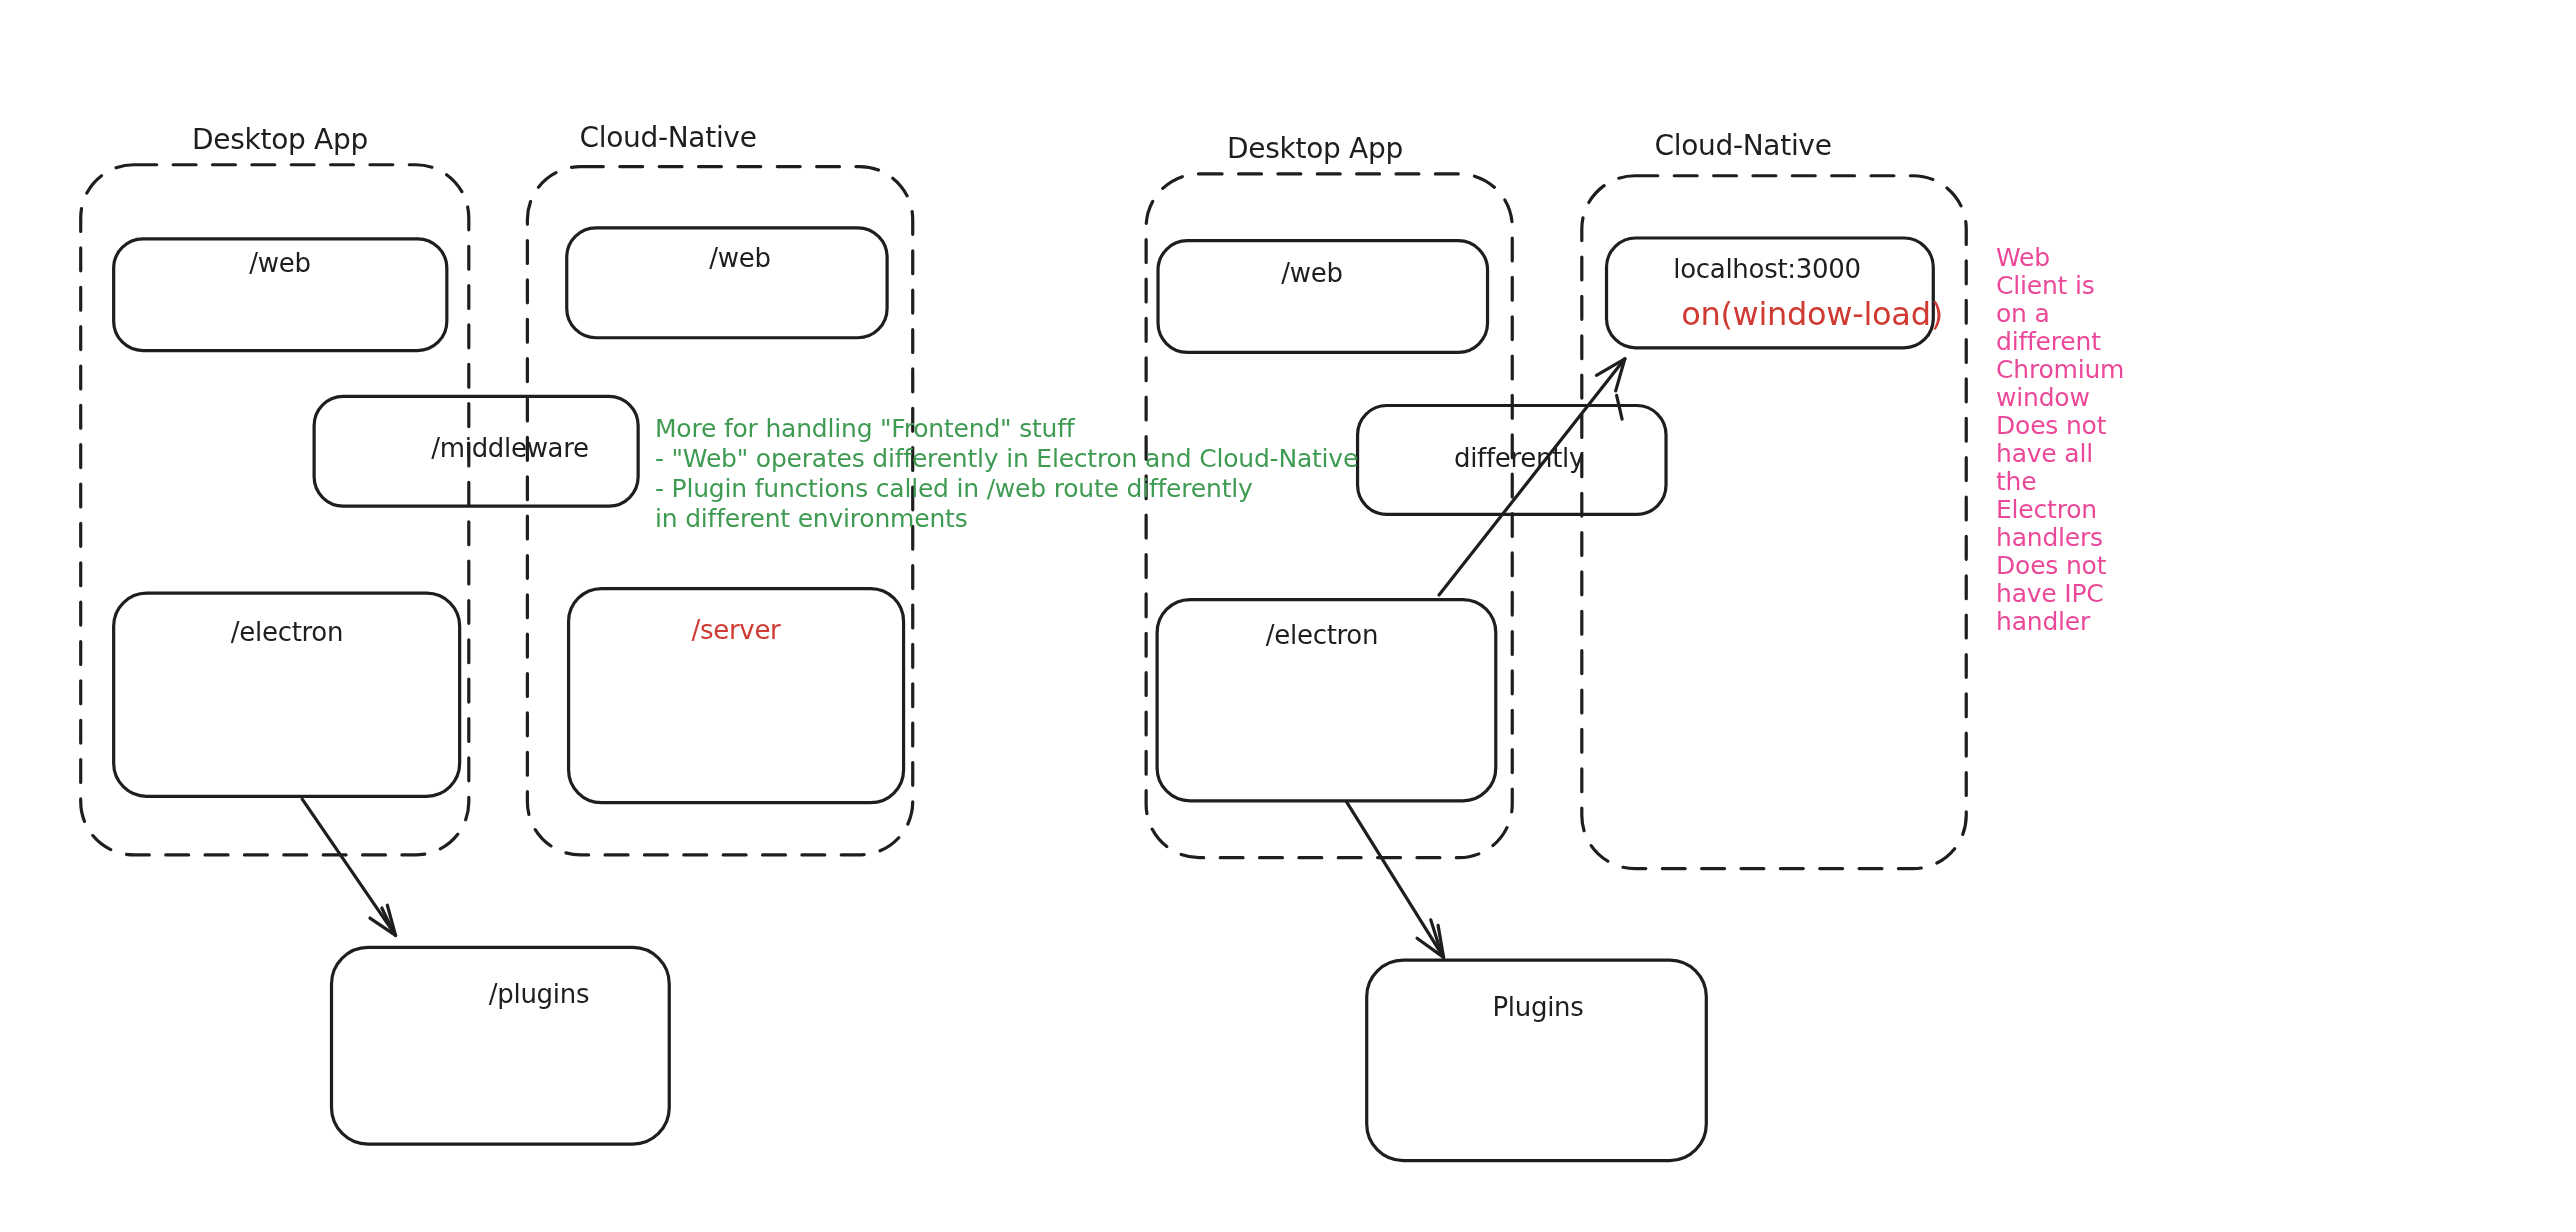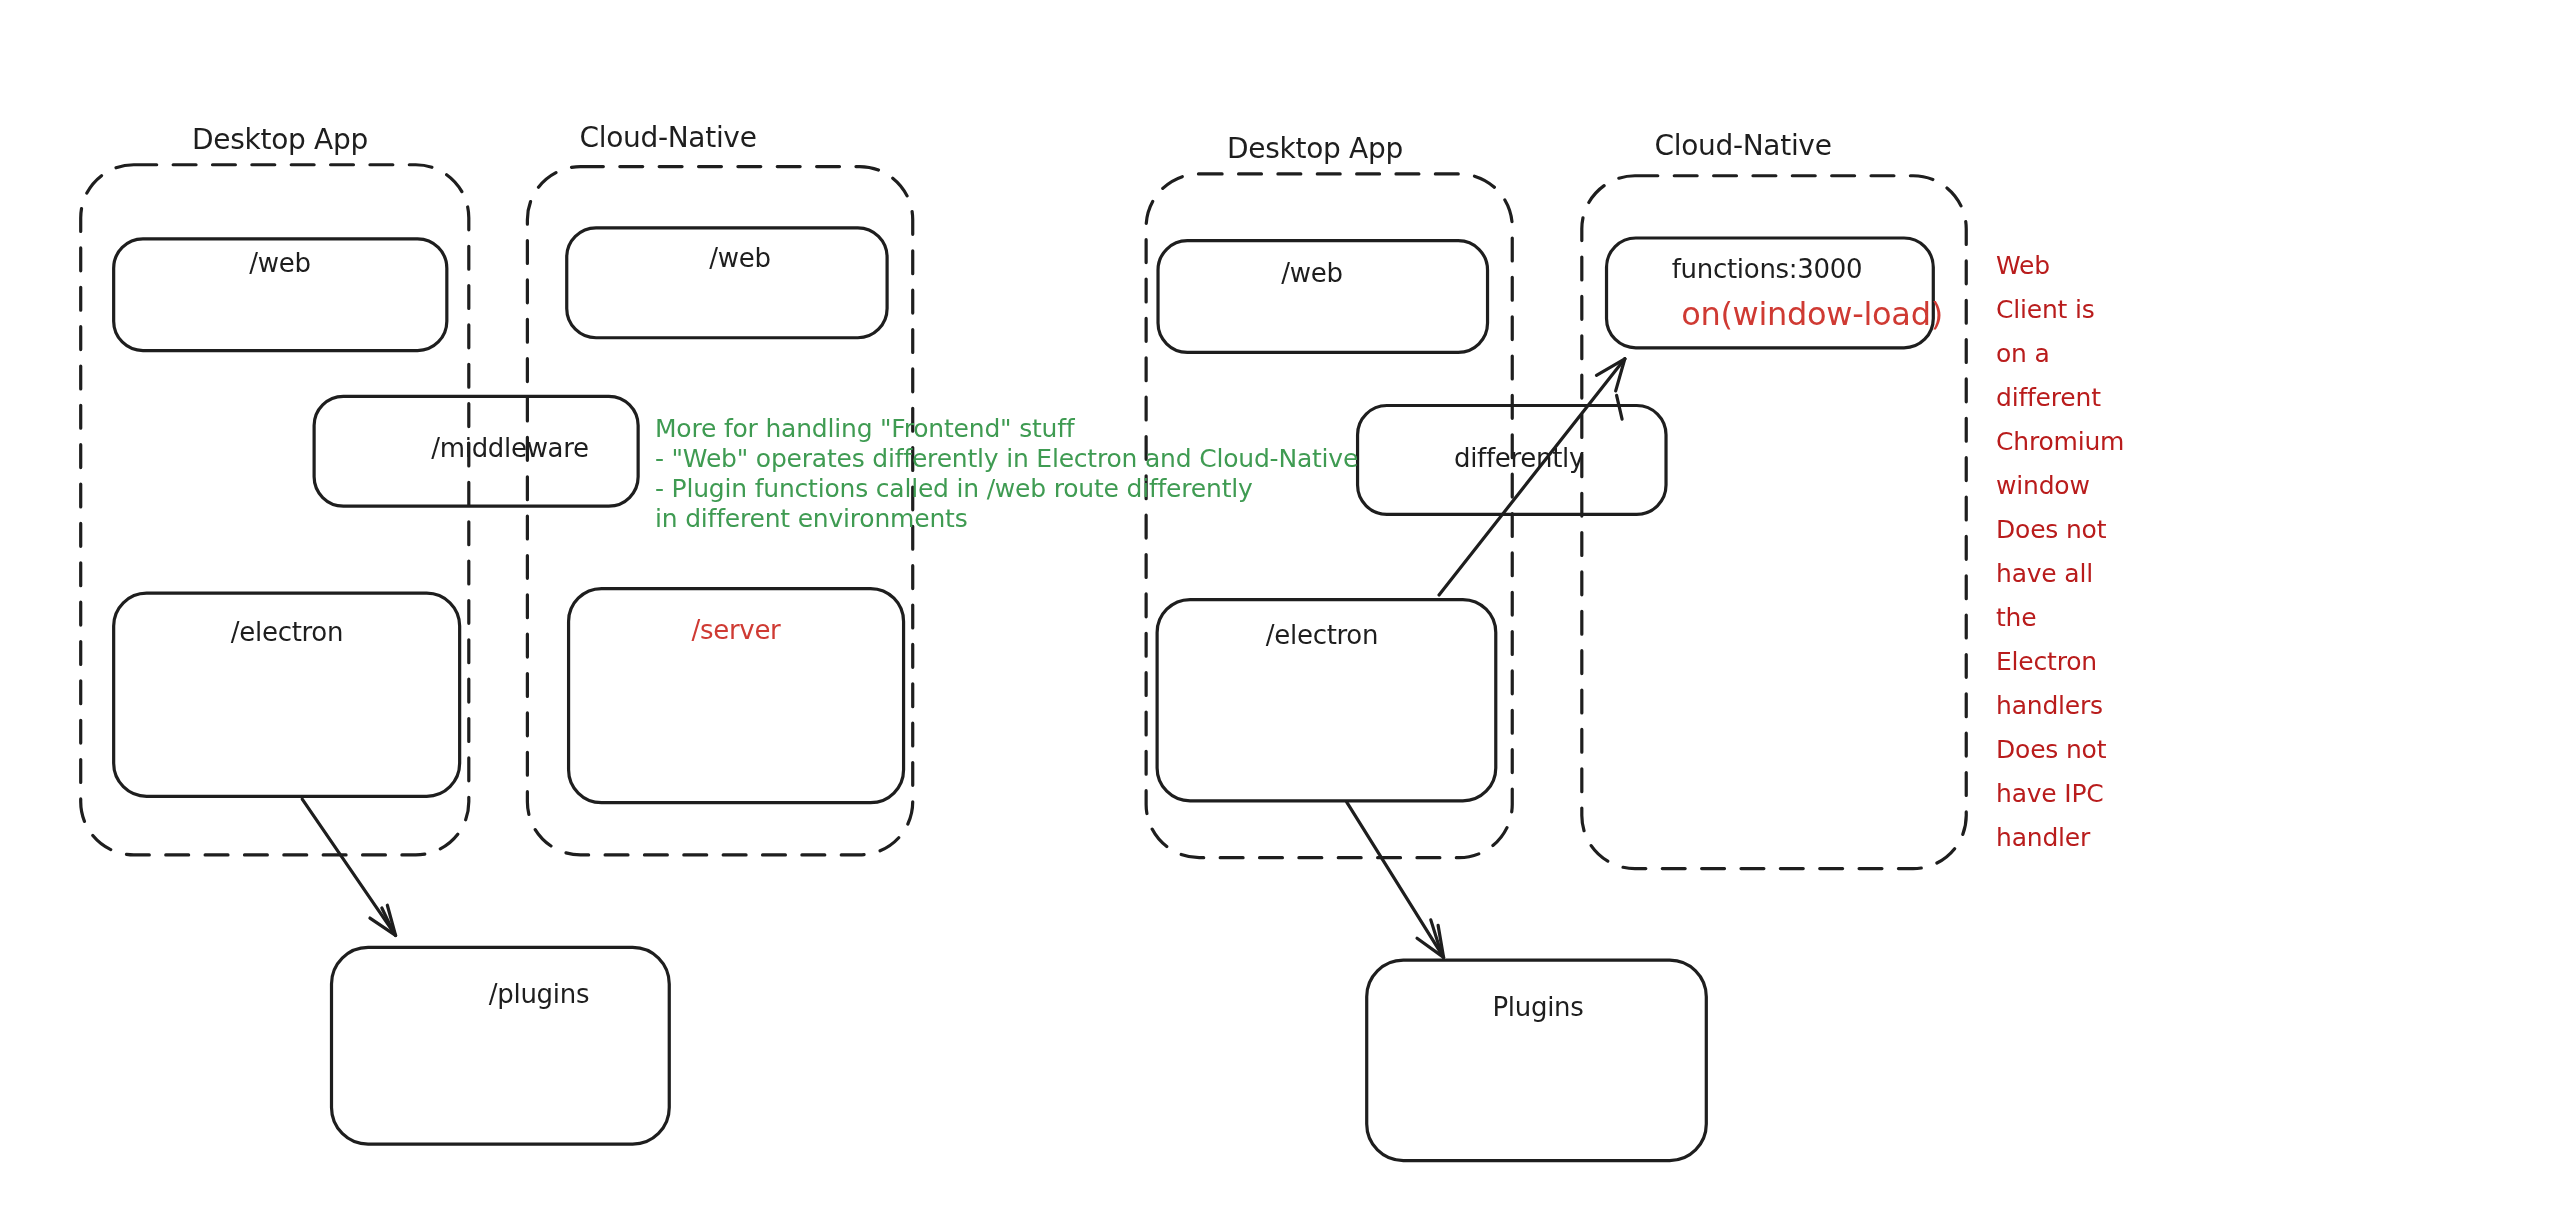--- a/index.html
+++ b/index.html
@@ -23,21 +23,21 @@
   .title{font-size:28px;}
   .small{font-size:32px;}
   .c-red{color:#cf3a33;}
   .note{
     position:absolute;
     white-space:pre-line;
     font-size:25px;
     letter-spacing:-0.2px;
   }
   .green-note{line-height:30px;color:#3f9b52;}
-  .red-note{line-height:44px;color:#b91c1c;}
+  .red-note{line-height:28px;color:#ec4899;}
 </style>
 </head>
 <body>
 
 <div class="canvas">
 
   <svg width="2576" height="1232" viewBox="0 0 2814 1346" fill="none" stroke="#1e1e1e" stroke-width="3.5" stroke-linecap="round">
 
     <rect x="88" y="180" width="424" height="754" rx="58" stroke-dasharray="25 18"></rect>
     <rect x="576" y="182" width="421" height="752" rx="58" stroke-dasharray="25 18"></rect>
@@ -92,21 +92,21 @@
 
   <div class="note green-note" style="left:655px;top:414px;">More for handling "Frontend" stuff
 - "Web" operates differently in Electron and Cloud-Native
 - Plugin functions called in /web route differently
 in different environments</div>
 
   <div class="lbl title" style="left:1315px;top:148px;">Desktop App</div>
   <div class="lbl title" style="left:1743px;top:145px;">Cloud-Native</div>
 
   <div class="lbl" style="left:1312px;top:273px;">/web</div>
-  <div class="lbl" style="left:1767px;top:269px;">functions:3000</div>
+  <div class="lbl" style="left:1767px;top:269px;">localhost:3000</div>
   <div class="lbl small c-red" style="left:1812px;top:314px;">on(window-load)</div>
   <div class="lbl" style="left:1519px;top:458px;">differently</div>
   <div class="lbl" style="left:1322px;top:635px;">/electron</div>
   <div class="lbl" style="left:1538px;top:1007px;">Plugins</div>
 
   <div class="note red-note" style="left:1996px;top:244px;">Web Client is on a different Chromium window
 Does not have all the Electron handlers
 Does not have IPC handler</div>
 
 </div>

